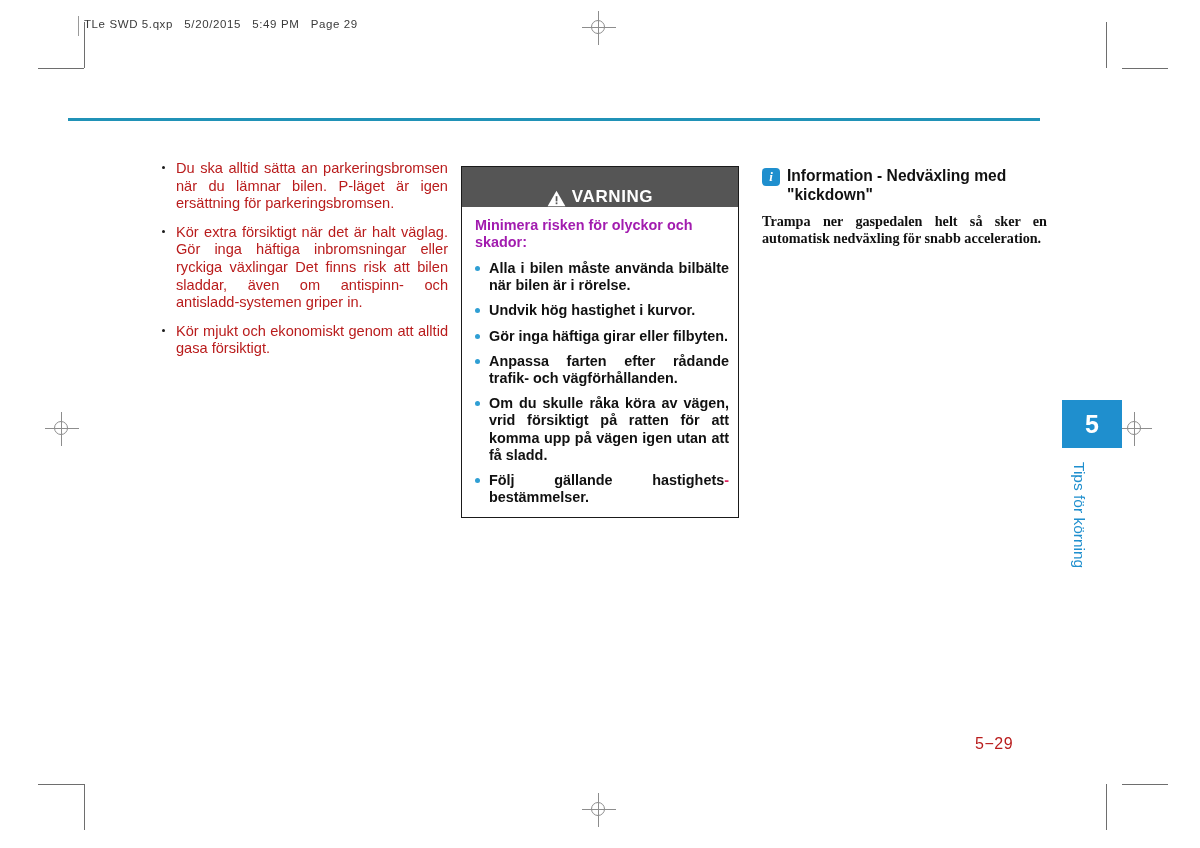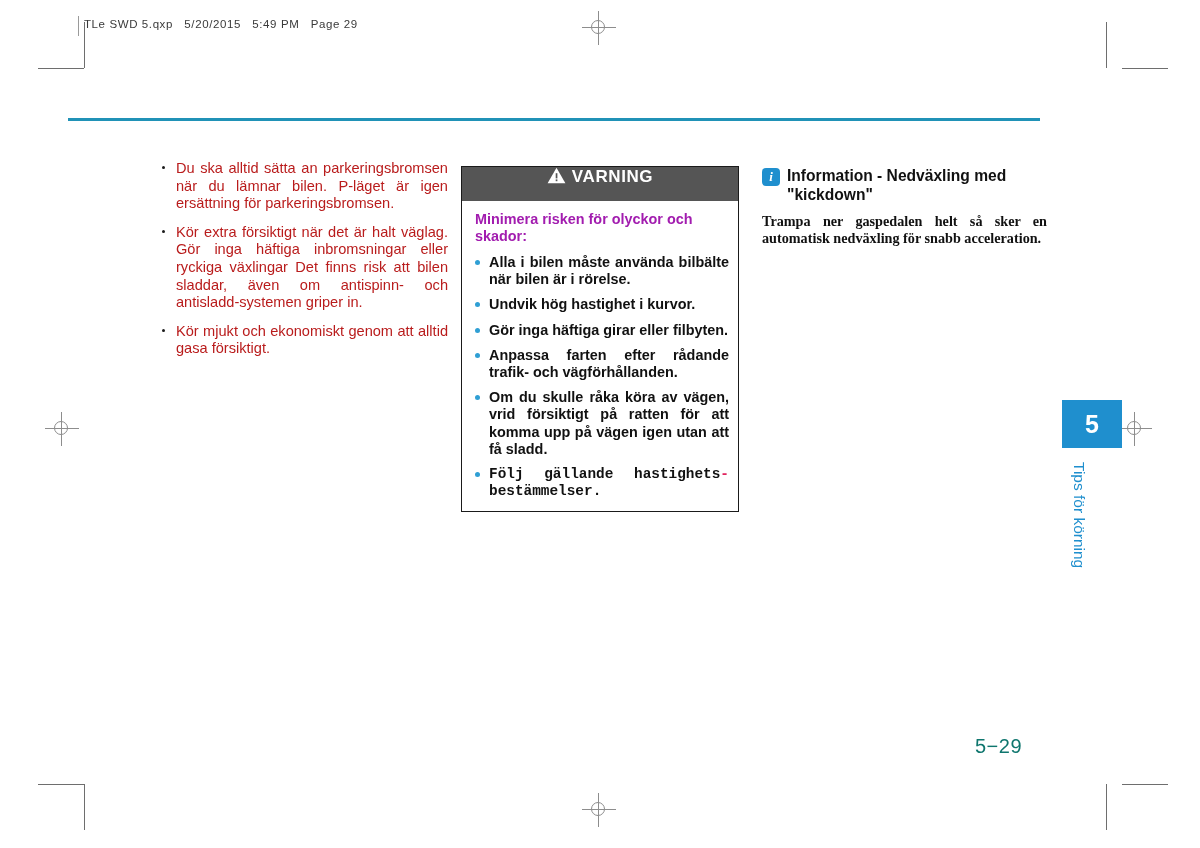--- a/index.html
+++ b/index.html
@@ -128,23 +128,23 @@
 
   
   .warnbox {
     border: 1.6px solid #1a1a1a;
     box-sizing: border-box;
     background: #ffffff;
     width: 278px;
   }
   .warnbox-head {
     background: #555555;
-    height: 34px;
+    height: 40px;
     display: flex;
-    align-items: flex-start;
+    align-items: flex-end;
     justify-content: center;
     gap: 6px;
   }
   .warn-tri {
     display: block;
   }
   .warnbox-head .label {
     color: #ffffff;
     font-size: 17px;
     font-weight: bold;
@@ -169,21 +169,21 @@
     position: relative;
     padding-left: 18px;
     margin-bottom: 8px;
     font-size: 14.4px;
     font-weight: bold;
     line-height: 17.2px;
     color: #111111;
     text-align: justify;
     text-justify: inter-word;
   }
-  ul.warnlist > li:last-child { margin-bottom: 0; font-family: Liberation Mono, monospace; }
+  ul.warnlist > li:last-child { margin-bottom: 0; }
   ul.warnlist > li .dot {
     position: absolute;
     left: 4px;
     top: 6px;
     width: 5px;
     height: 5px;
     border-radius: 50%;
     background: #2f9fd4;
   }
   .redhyphen { color: #e0245e; }
@@ -253,22 +253,22 @@
     text-orientation: mixed;
     white-space: nowrap;
     padding-left: 8px;
   }
 
   
   .pagenum {
     position: absolute;
     left: 975px;
     top: 735px;
-    font-size: 20px;
-    color: #0f766e;
+    font-size: 16px;
+    color: #b91c1c;
     letter-spacing: 0.5px;
   }
 </style>
 </head>
 <body>
 
 <div class="crop h" style="left:38px; top:68px;"></div>
 <div class="crop v" style="left:84px; top:22px;"></div>
 <div class="crop h" style="left:1122px; top:68px;"></div>
 <div class="crop v" style="left:1106px; top:22px;"></div>

